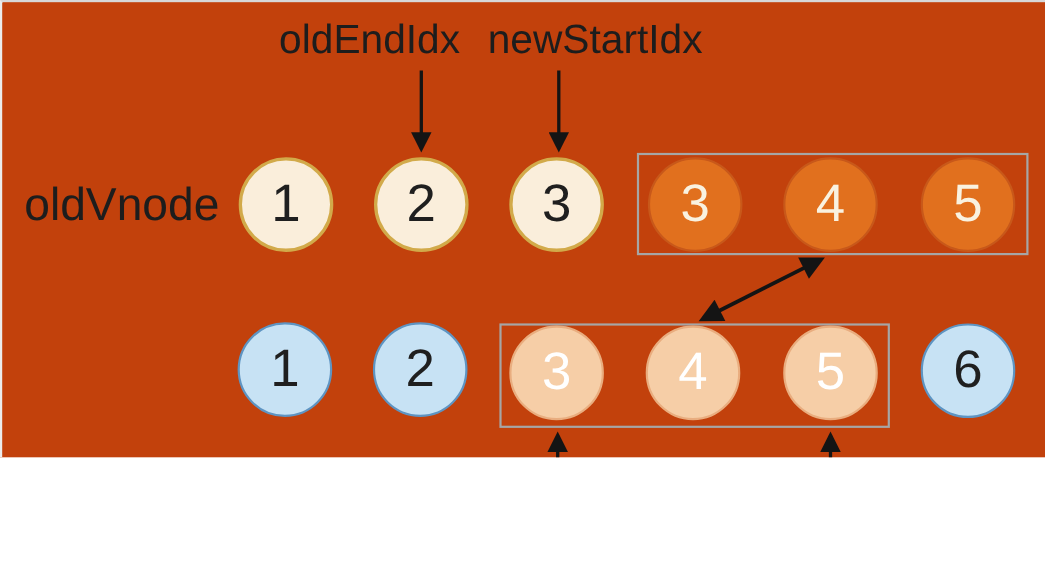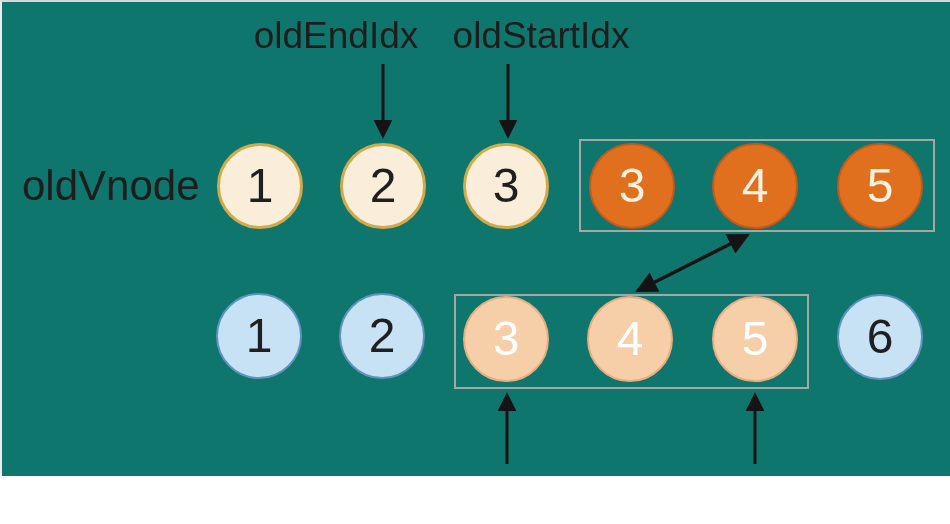--- a/index.html
+++ b/index.html
@@ -1,20 +1,20 @@
 <!DOCTYPE html>
 <html style="--text: #1d1d1d; --arrow: #141414; --box-border: #a6a6a6; --old-node-fill: #faeedb; --old-node-border: #d2aa4a; --old-boxed-fill: #e1701e; --old-boxed-border: #c8581a; --new-boxed-fill: #f6cea7; --new-boxed-border: #e9ad7f; --new-node-fill: #c7e2f4; --new-node-border: #5e94c2; --number-dark: #1f1f1f; --number-on-orange: #f9f2e0; --number-on-peach: #ffffff; --watermark: #c6c6c6;"><head>
 <meta charset="utf-8">
 <style>
   html, body { margin: 0; padding: 0; background: #ffffff; }
   .canvas {
     position: relative;
     width: 950px;
-    height: 476px;
-    background: #0f766e;
+    height: 416px;
+    background: #c2410c;
     overflow: hidden;
     box-sizing: border-box;
     border-top: 2px solid #d8d8d8;
     border-left: 2px solid #ececec;
     font-family: "Liberation Sans", sans-serif;
   }
   .lbl {
     position: absolute;
     font-size: 37px;
     line-height: 1.1;
@@ -84,21 +84,21 @@
     color: var(--watermark, #c6c6c6);
     white-space: nowrap;
   }
 </style>
 </head>
 <body>
 
 <div class="canvas">
 
   <div class="lbl" style="left:334px; top:14px;">oldEndIdx</div>
-  <div class="lbl" style="left:539px; top:14px;">oldStartIdx</div>
+  <div class="lbl" style="left:539px; top:14px;">newStartIdx</div>
 
   <div class="row-lbl" style="left:20px; top:161px;">oldVnode</div>
 
   <div class="gbox" style="left:577px; top:137px; width:356px; height:93px;"></div>
   <div class="gbox" style="left:452px; top:292px; width:355px; height:95px;"></div>
 
   <div class="circle c-cream" style="left:215px; top:141px;">1</div>
   <div class="circle c-cream" style="left:338px; top:141px;">2</div>
   <div class="circle c-cream" style="left:461px; top:141px;">3</div>
 

